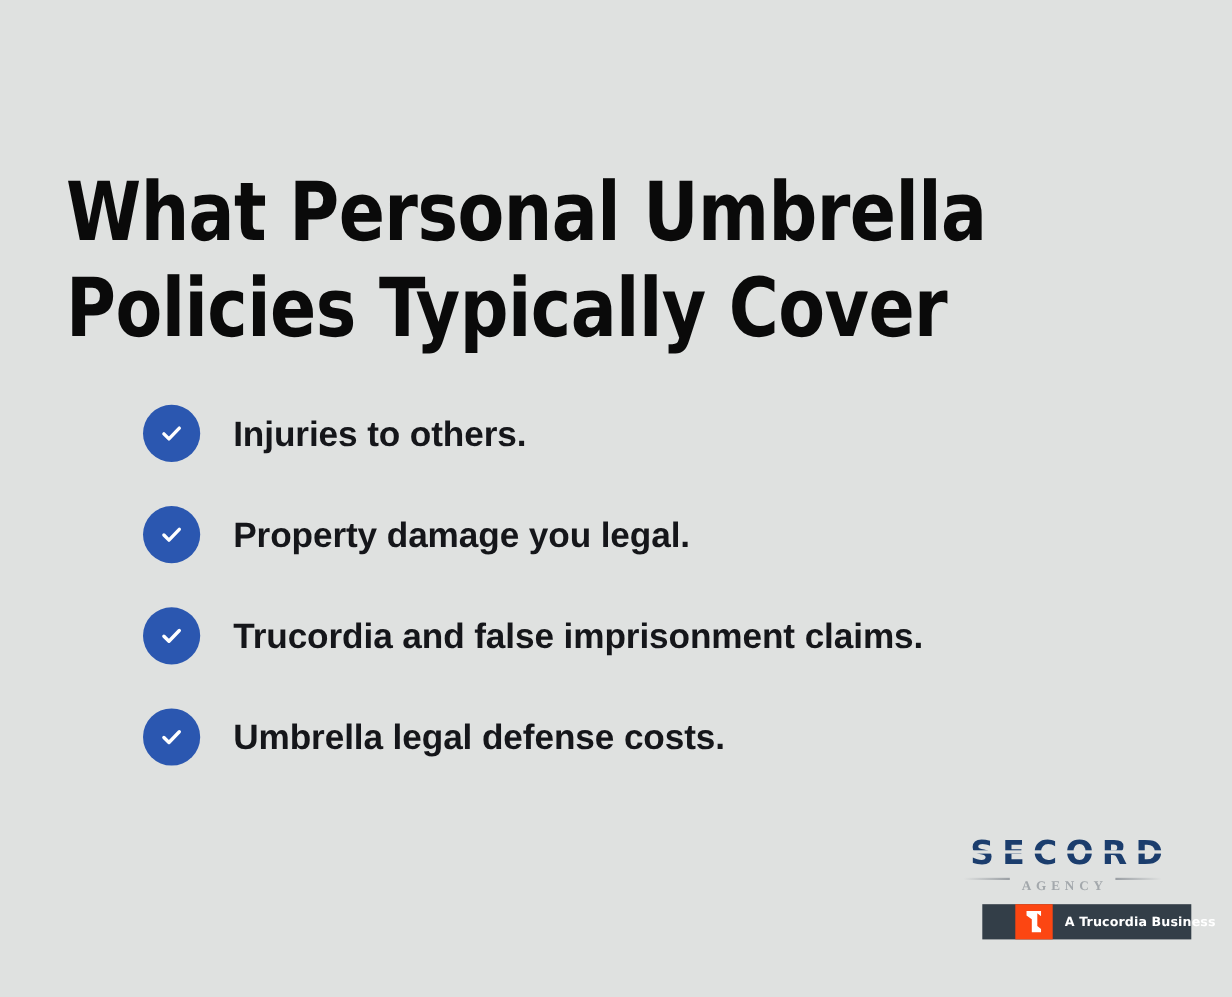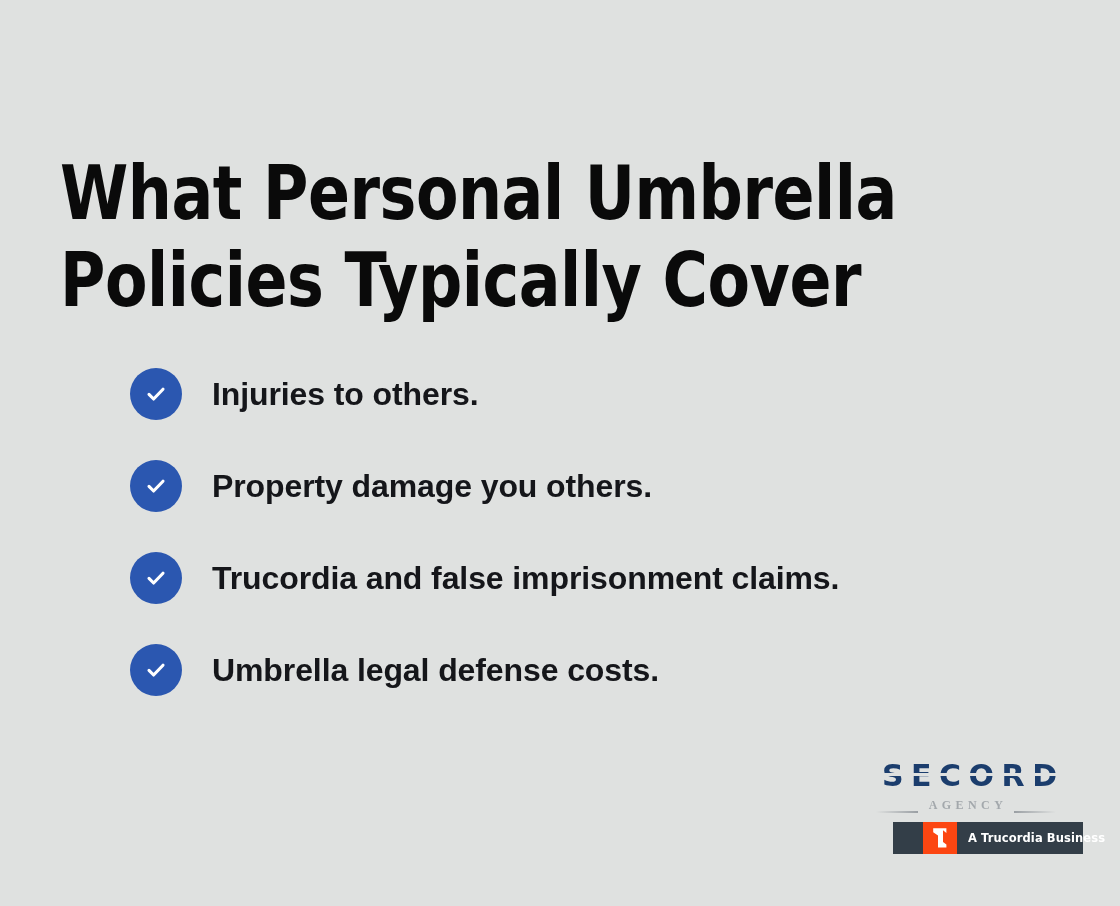--- a/index.html
+++ b/index.html
@@ -98,21 +98,21 @@
     position: absolute;
     left: -2px;
     right: -2px;
     top: 13px;
     height: 3px;
     background: #dfe1e0;
     pointer-events: none;
   }
   .logo-sub {
     display: flex;
-    align-items: flex-end;
+    align-items: flex-start;
     justify-content: center;
     margin-top: 6px;
     gap: 7px;
   }
   .logo-sub .rule {
     flex: 1 1 auto;
     height: 2px;
     background: linear-gradient(to right, rgba(150,155,160,0), rgba(150,155,160,0.95));
   }
   .logo-sub .rule.right {
@@ -177,21 +177,21 @@
       </span>
       <span class="bullet-label">Injuries to others.</span>
     </div>
 
     <div class="bullet-row">
       <span class="check-circle">
         <svg width="28" height="28" viewBox="0 0 28 28" aria-hidden="true">
           <path d="M7 14.4 L11.6 19 L21 9.2" fill="none" stroke="#ffffff" stroke-width="3.1" stroke-linecap="round" stroke-linejoin="round"></path>
         </svg>
       </span>
-      <span class="bullet-label">Property damage you others.</span>
+      <span class="bullet-label">Property damage you legal.</span>
     </div>
 
     <div class="bullet-row">
       <span class="check-circle">
         <svg width="28" height="28" viewBox="0 0 28 28" aria-hidden="true">
           <path d="M7 14.4 L11.6 19 L21 9.2" fill="none" stroke="#ffffff" stroke-width="3.1" stroke-linecap="round" stroke-linejoin="round"></path>
         </svg>
       </span>
       <span class="bullet-label">Trucordia and false imprisonment claims.</span>
     </div>

